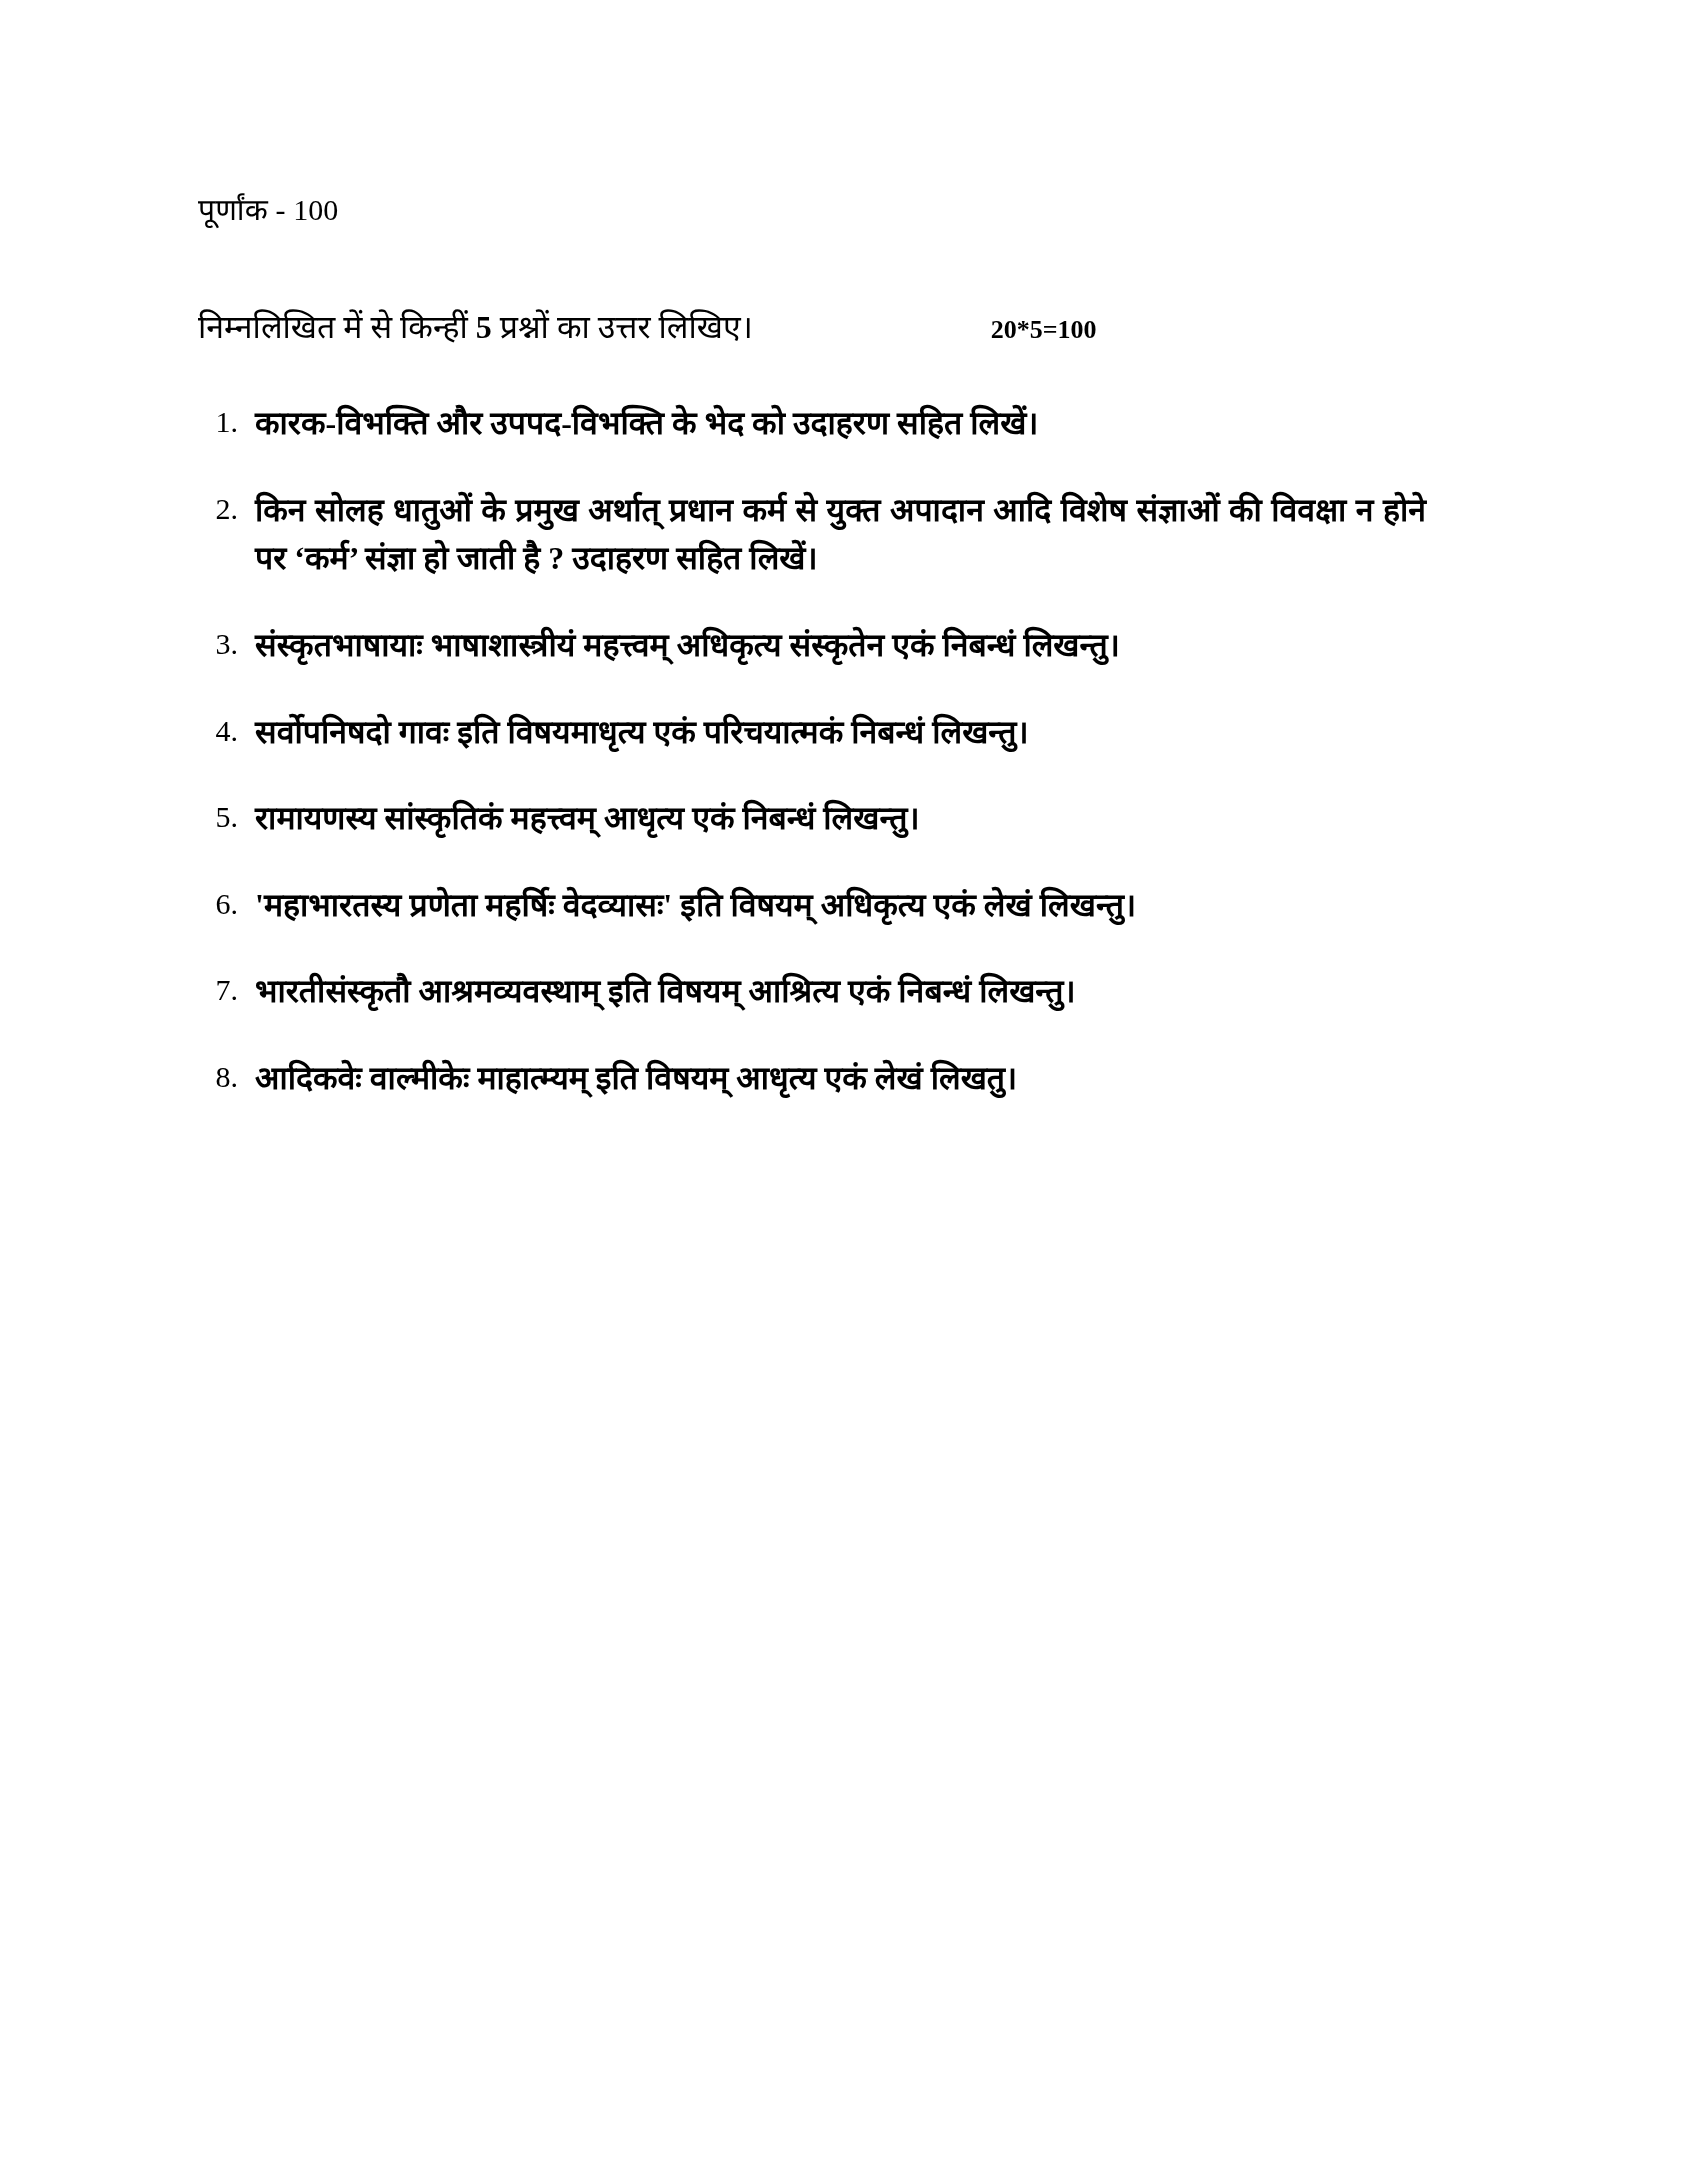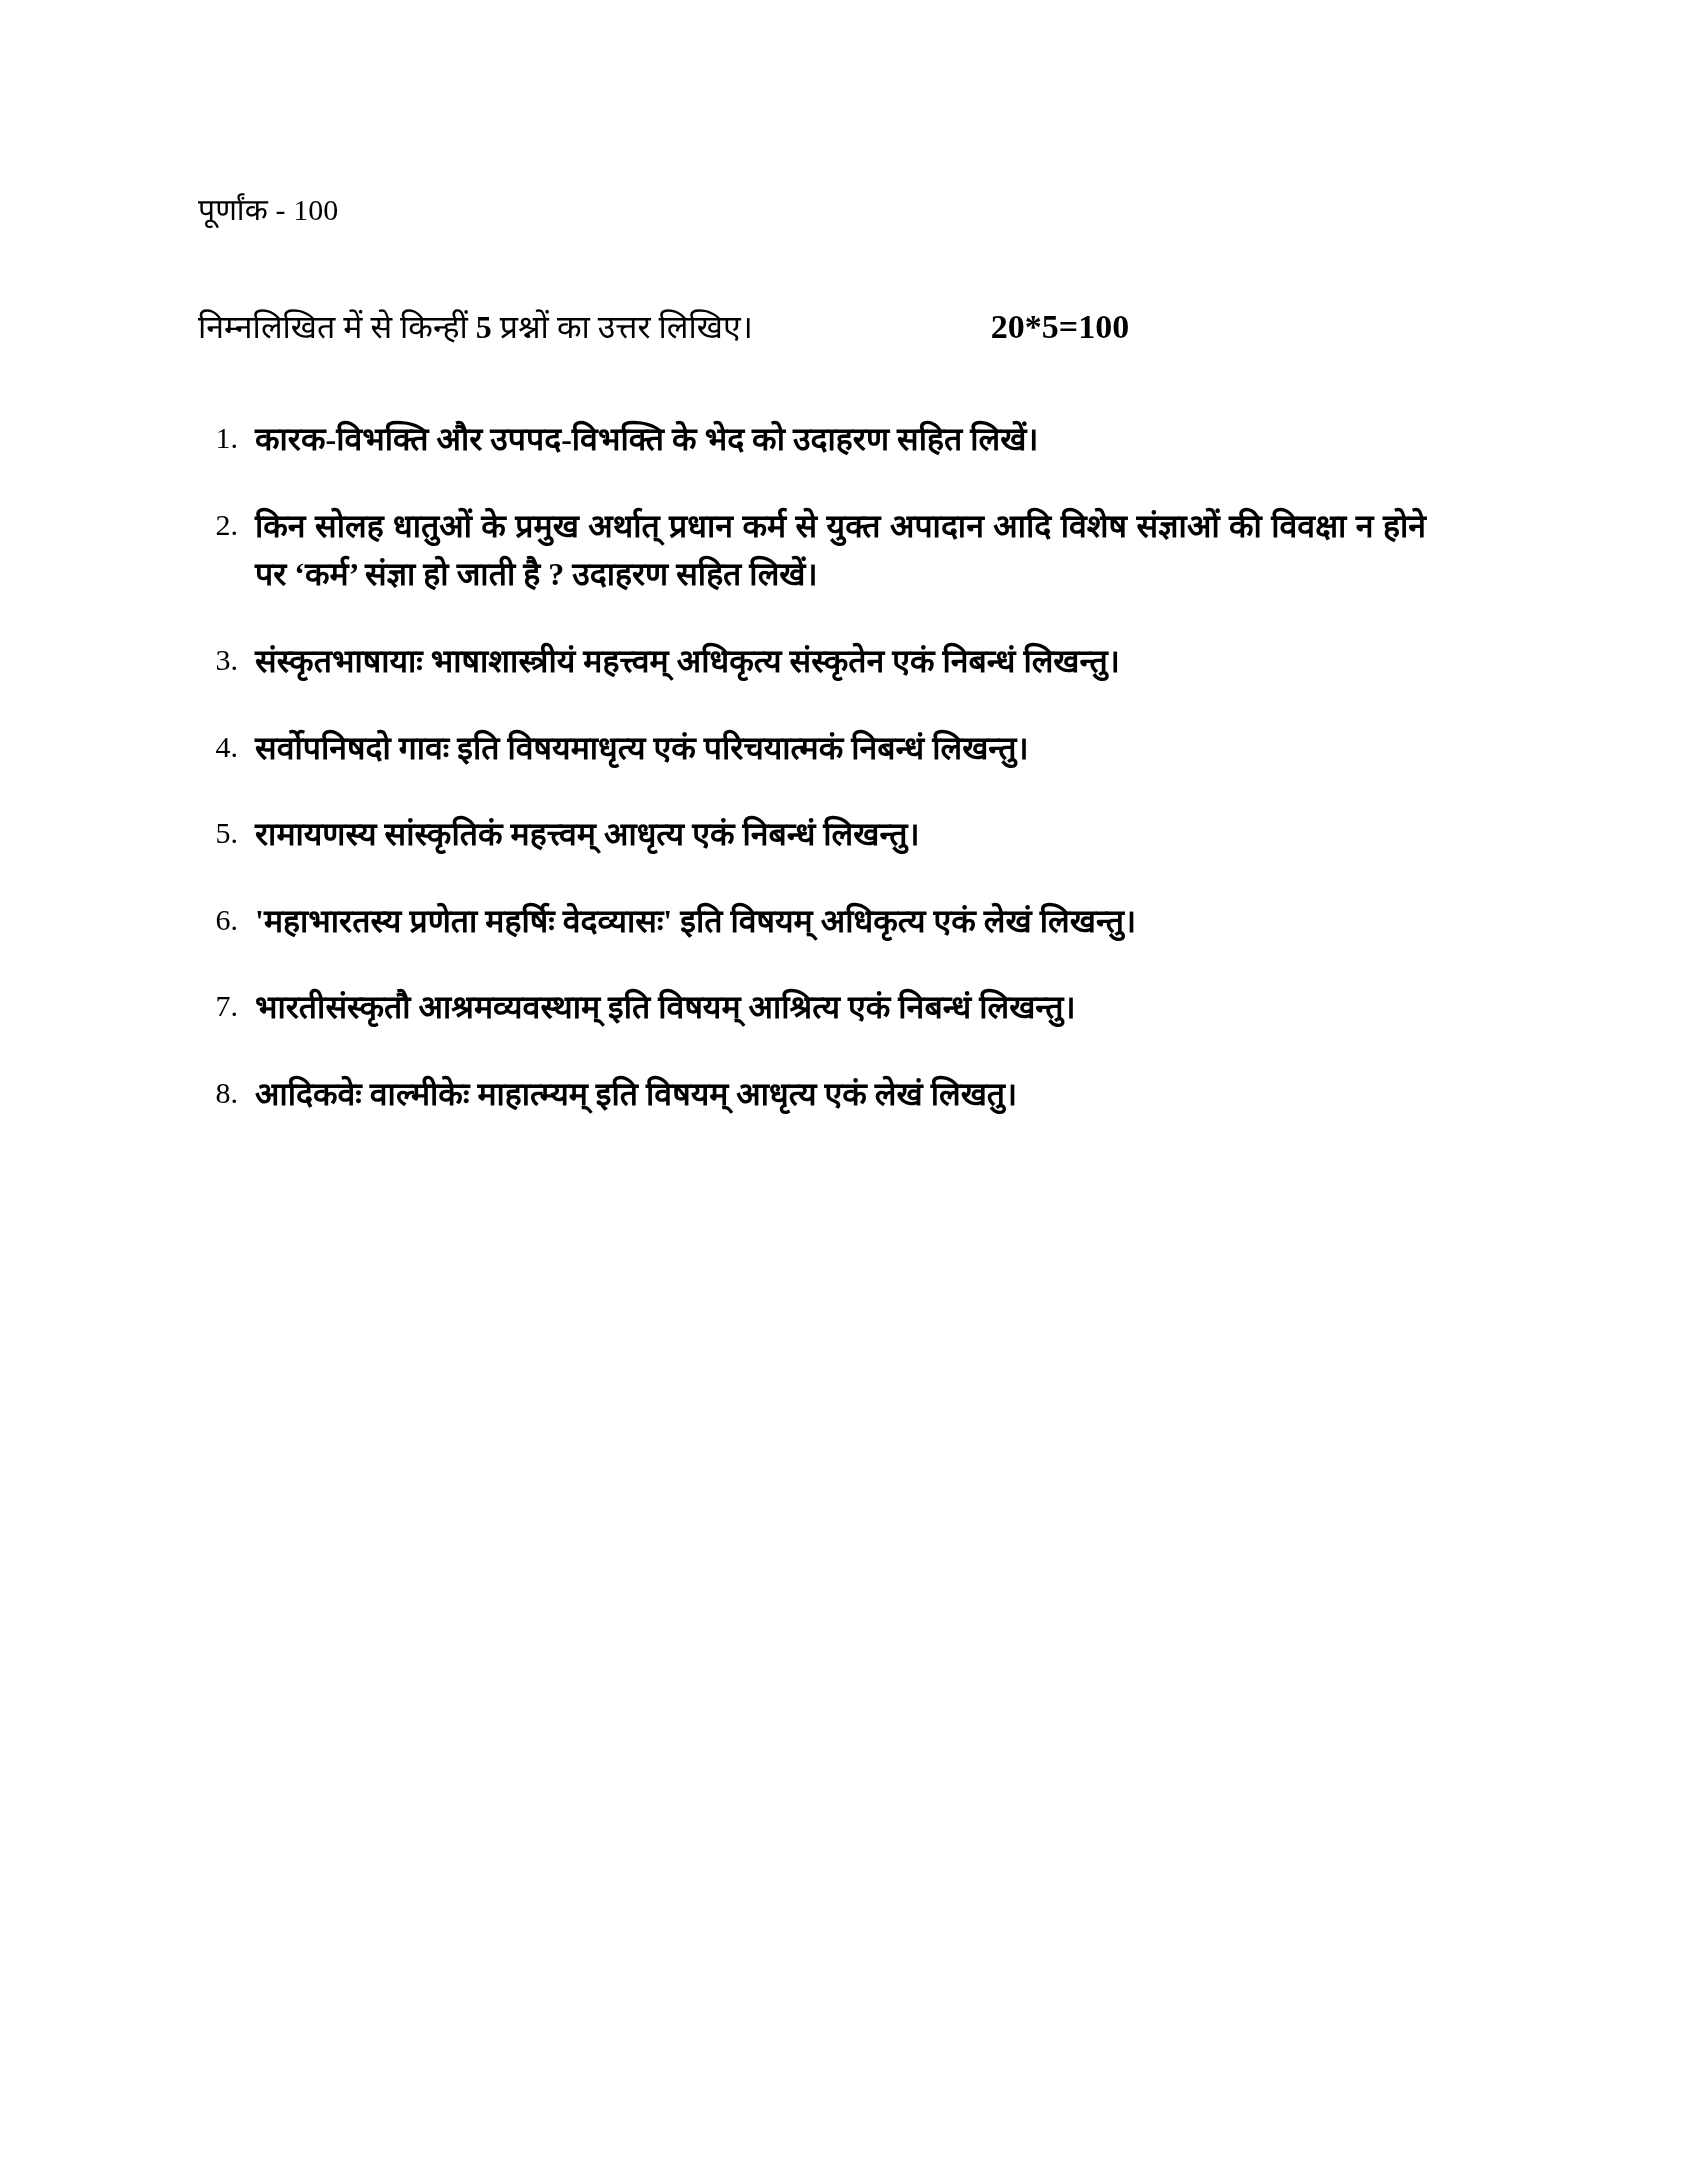--- a/index.html
+++ b/index.html
@@ -25,32 +25,32 @@
   .marks-line {
     font-size: 30px;
     line-height: 1.2;
     letter-spacing: 0.1px;
     margin: 0 0 79px 0;
   }
   .instruction-row {
     display: flex;
     align-items: baseline;
     justify-content: flex-start;
-    margin: 0 0 68px 0;
+    margin: 0 0 52px 0;
   }
   .instruction-text {
     font-size: 32px;
     line-height: 1.25;
     white-space: nowrap;
   }
   .instruction-text b {
     font-weight: 700;
   }
   .instruction-marks {
-    font-size: 34px;
+    font-size: 26px;
     font-weight: 700;
     margin-left: 238px;
     white-space: nowrap;
   }
   ol.questions {
     list-style: none;
     margin: 0;
     padding: 0;
   }
   ol.questions > li {

